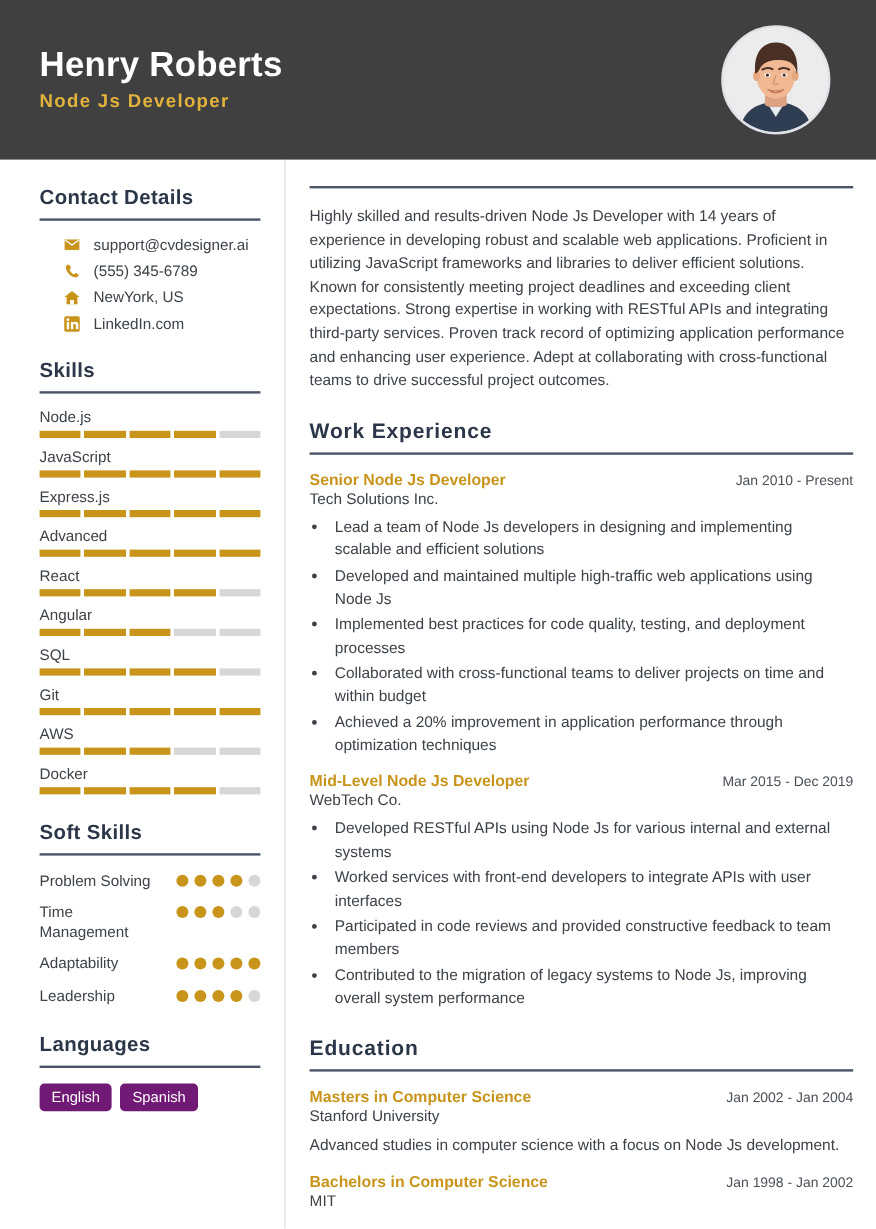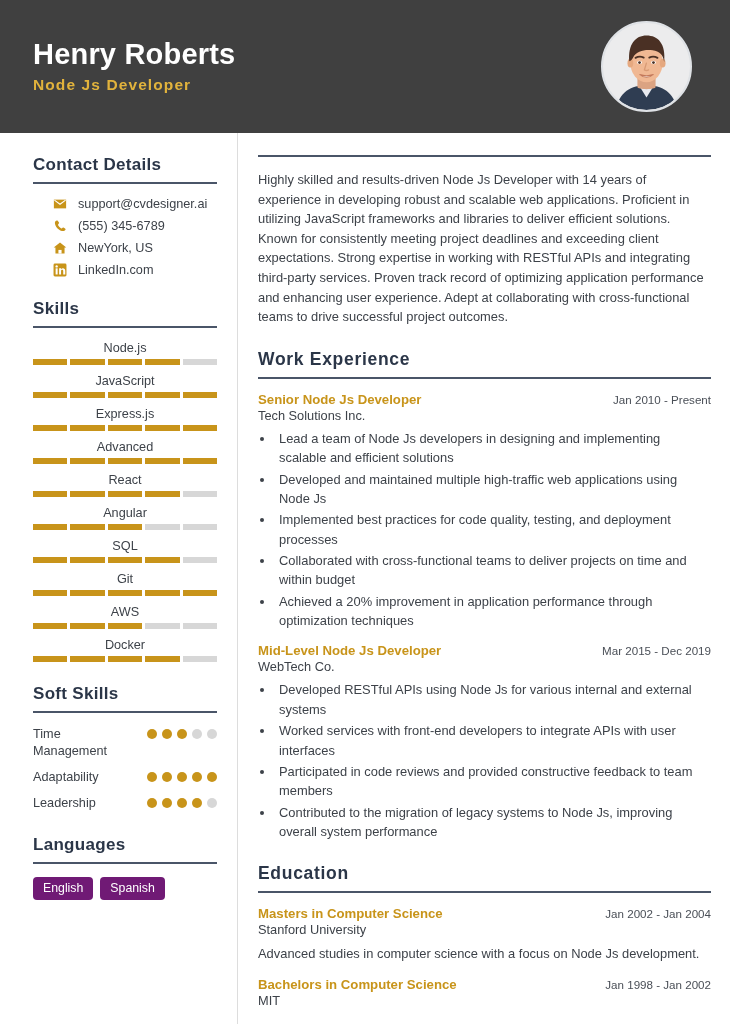--- a/index.html
+++ b/index.html
@@ -102,21 +102,21 @@
   }
   .c-icon {
     width: 14px; height: 14px;
     flex: none;
     display: flex; align-items: center; justify-content: center;
     color: #c8941a;
   }
   .c-icon svg { width: 14px; height: 14px; fill: #c8941a; display:block; }
 
   
-  .skill { margin-bottom: 9px; text-align: center; }
+  .skill { margin-bottom: 9px; }
   .skill-name {
     font-size: 12.7px;
     color: #3d4249;
     margin-bottom: 4px;
   }
   .skill-bar { display: flex; gap: 3px; }
   .seg {
     flex: 1;
     height: 6px;
     background: #d7d7d7;
@@ -412,20 +412,30 @@
               </div>
             </div>
           </div>
       </div>
 
       <div class="sec">
         <div class="sec-title">Soft Skills</div>
         <div class="sec-rule"></div>
         <div id="soft-list">
             <div class="soft-row">
+              <div class="soft-name">Problem Solving</div>
+              <div class="dots">
+                <span class="dot on"></span>
+                <span class="dot on"></span>
+                <span class="dot on"></span>
+                <span class="dot on"></span>
+                <span class="dot"></span>
+              </div>
+            </div>
+            <div class="soft-row">
               <div class="soft-name">Time Management</div>
               <div class="dots">
                 <span class="dot on"></span>
                 <span class="dot on"></span>
                 <span class="dot on"></span>
                 <span class="dot"></span>
                 <span class="dot"></span>
               </div>
             </div>
             <div class="soft-row">

